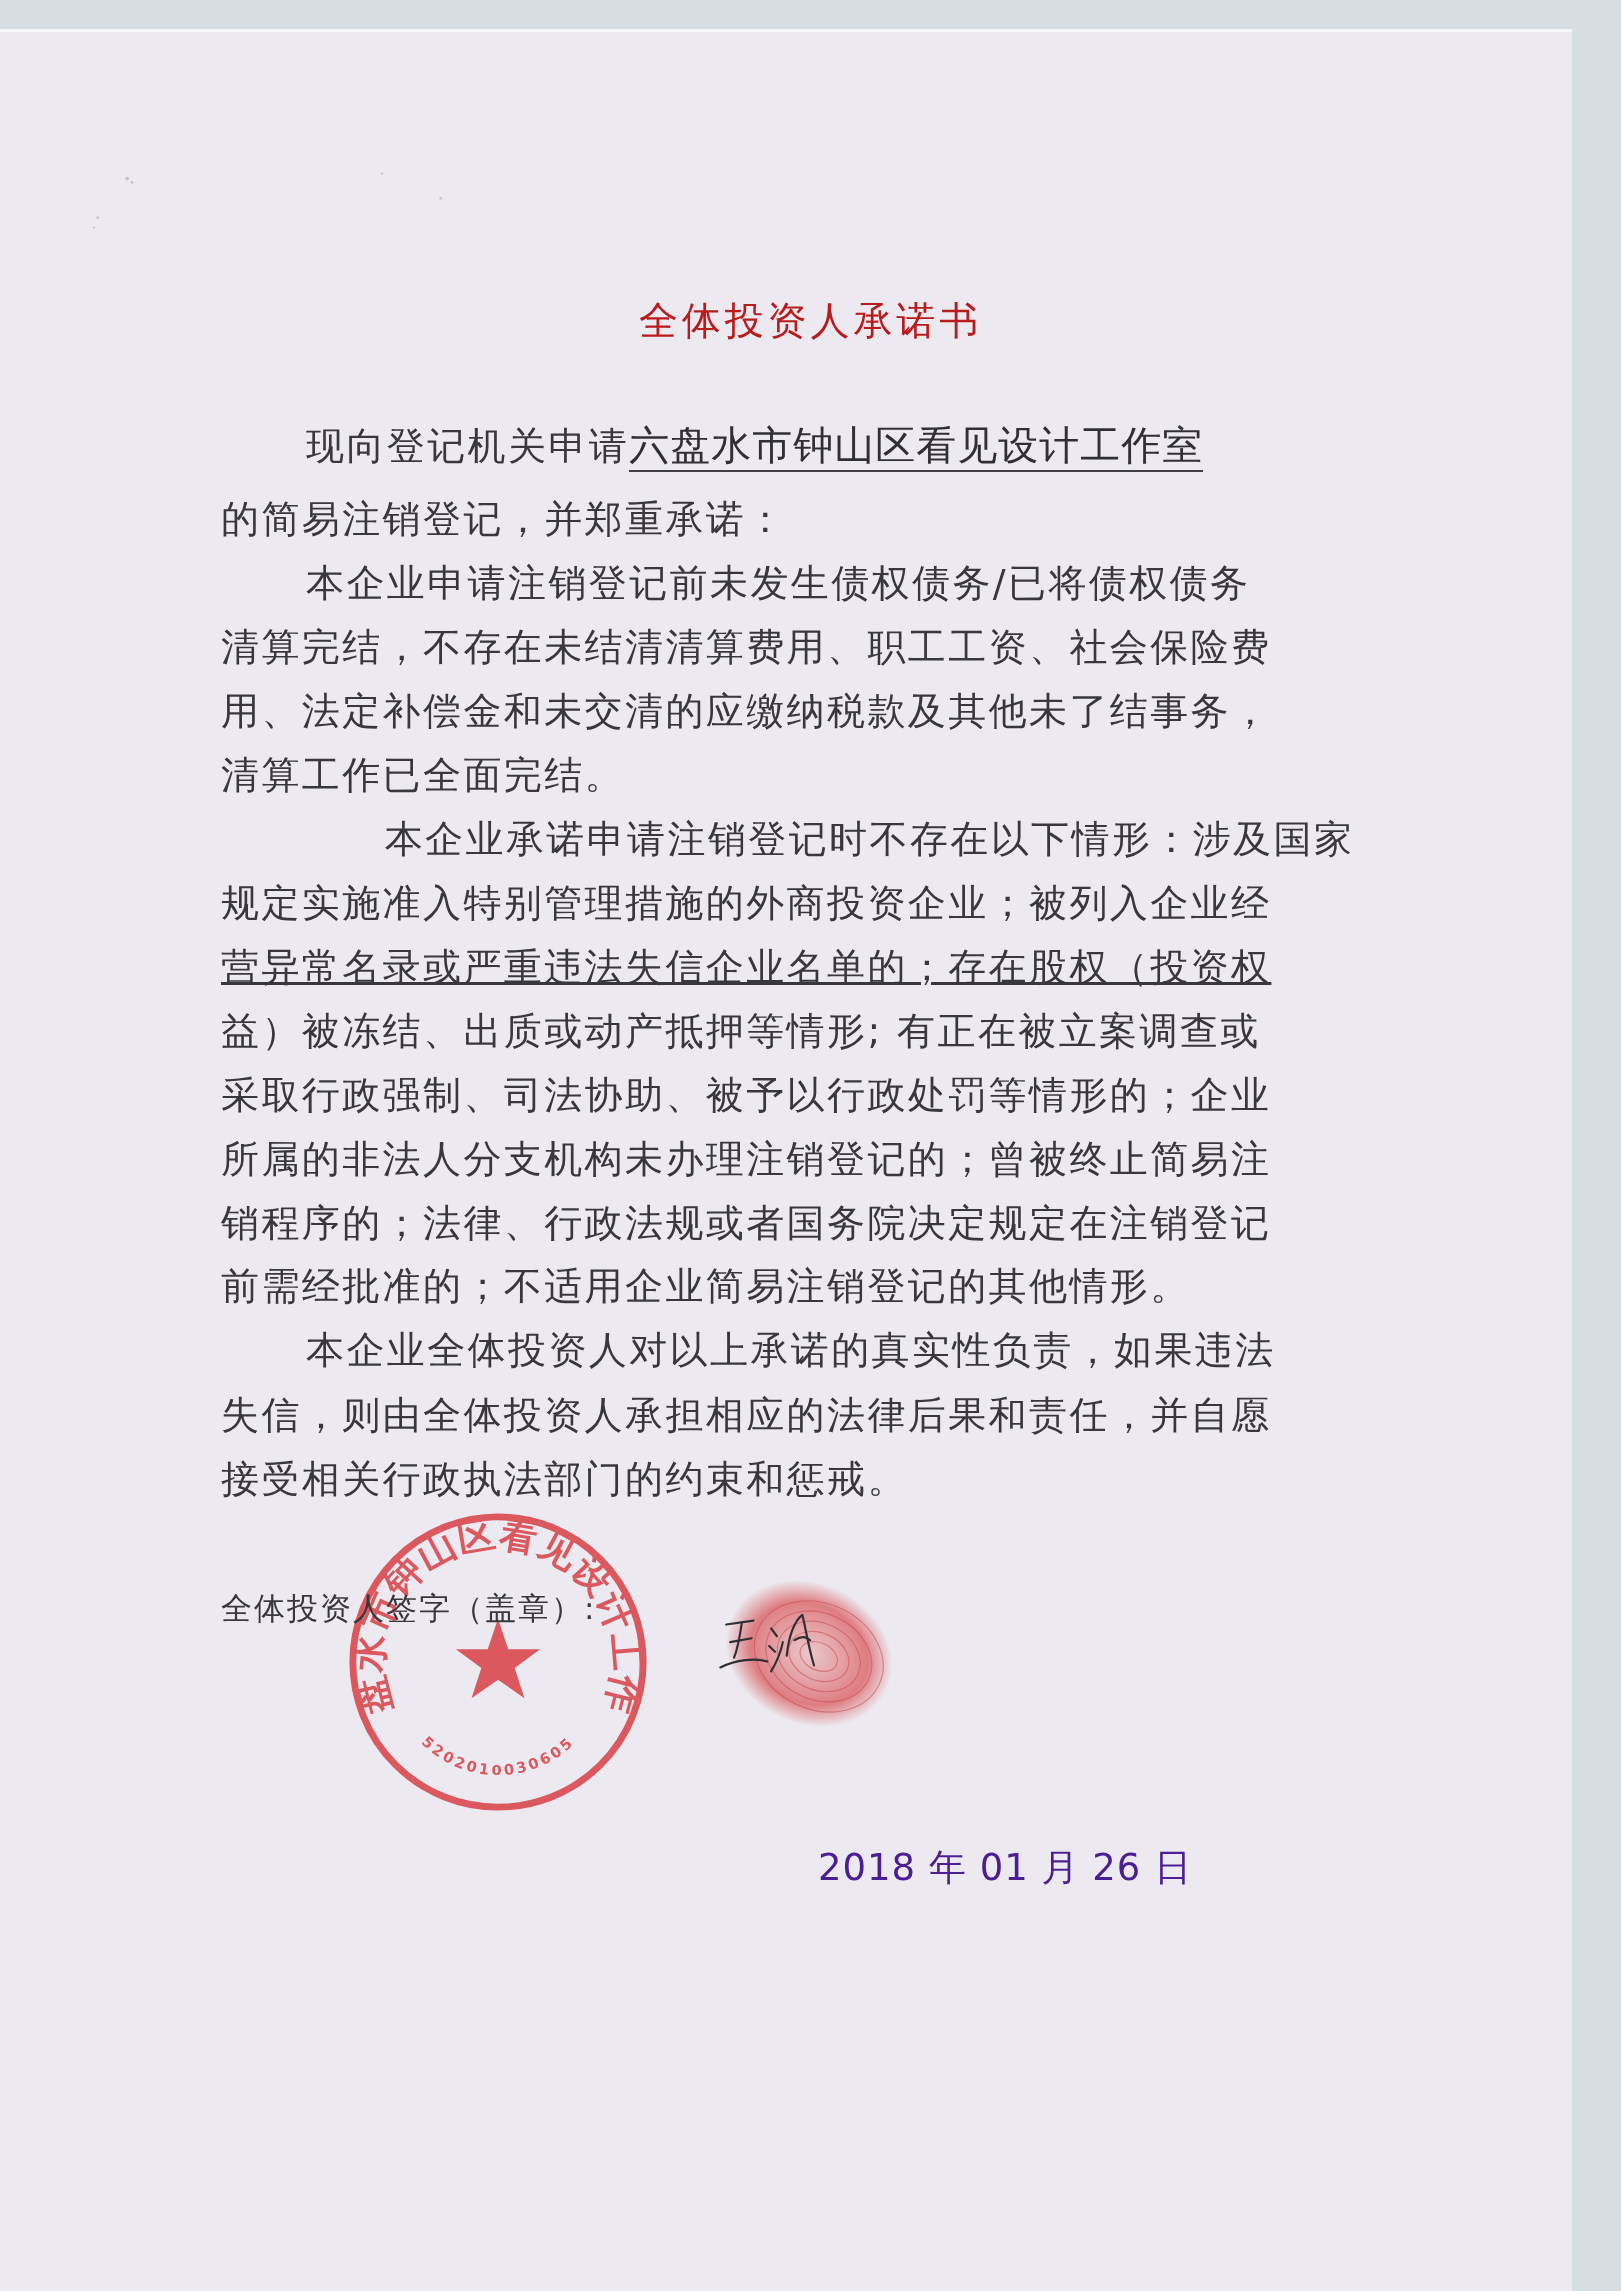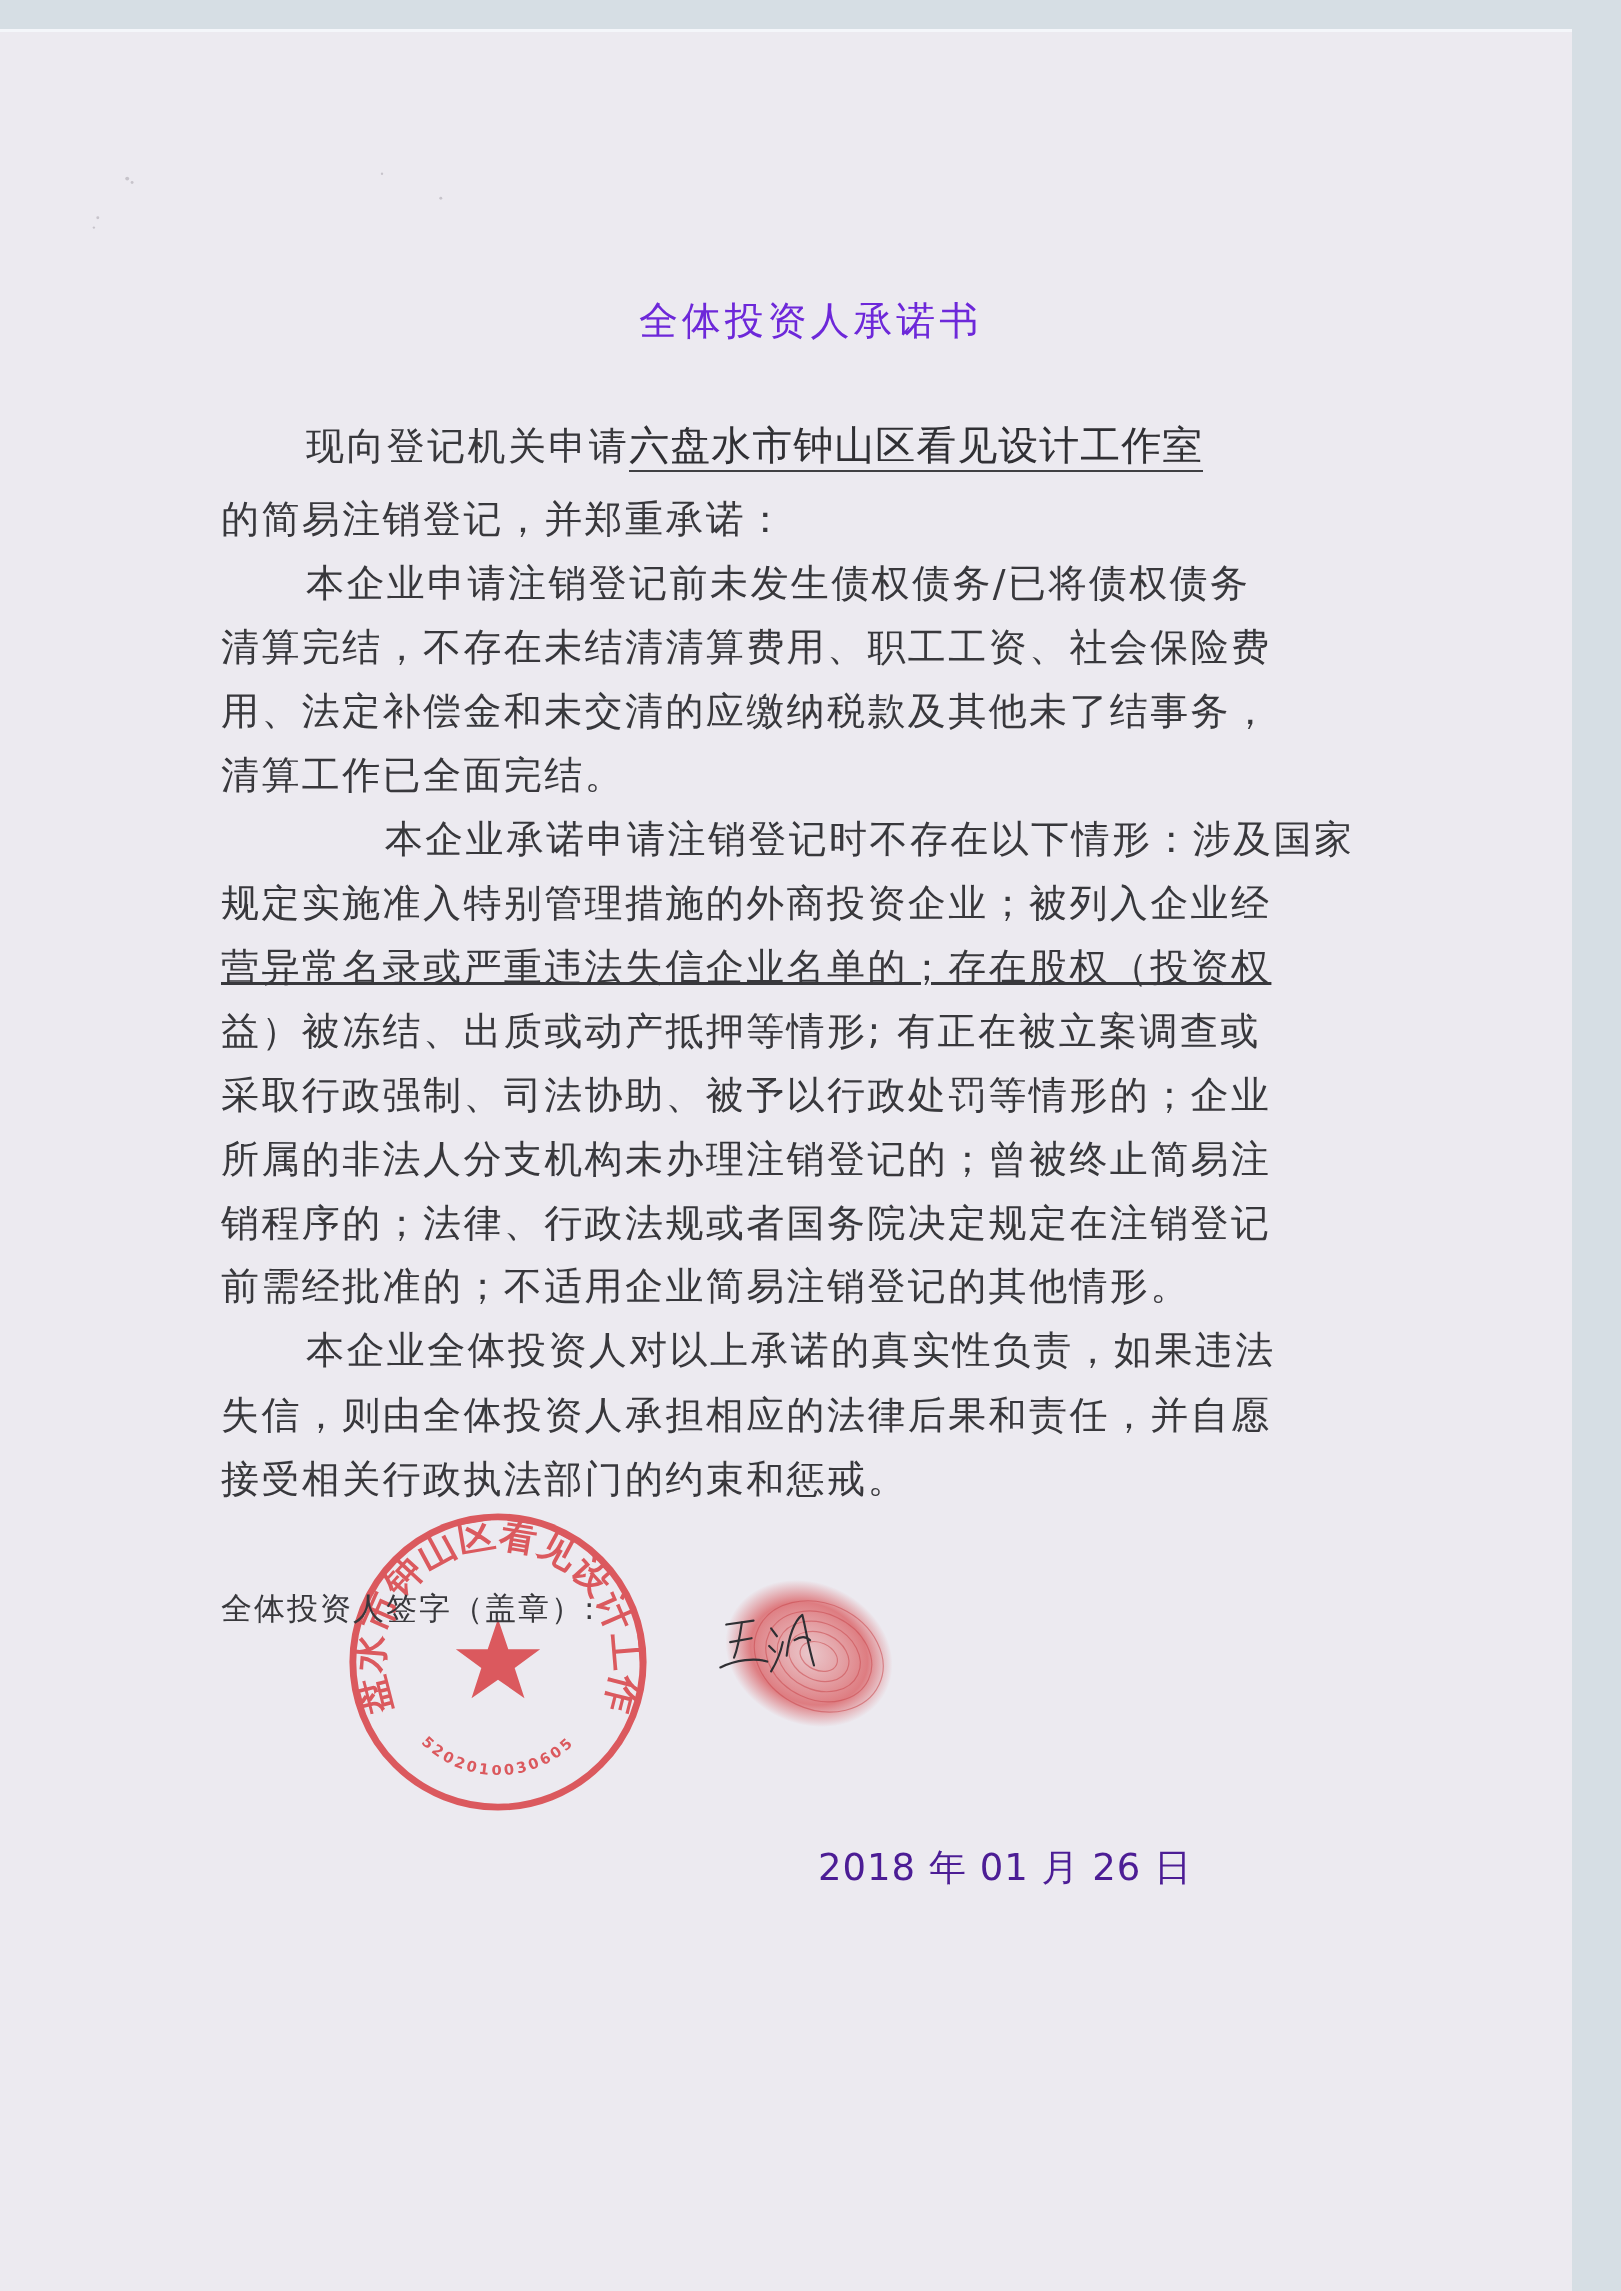--- a/index.html
+++ b/index.html
@@ -11,21 +11,21 @@
   }
   .paper {
     position:absolute; left:0; top:29px; width:1572px; height:2262px;
     background:#eceaf0;
     border-top:3.9px solid #f4f6fa;
     box-sizing:border-box;
   }
   .title {
     position:absolute; left:0; width:1621px; top:294px;
     text-align:center; font-size:39px; letter-spacing:3.9px;
-    color:#6d28d9;
+    color:#b91c1c;
   }
   .line {
     position:absolute; left:221px; width:1127px;
     font-size:38px; line-height:49px; white-space:nowrap;
     letter-spacing:2.4px; color:#38383c;
   }
   .indent { left:306px; }
   .company {
     font-size:40px; letter-spacing:1px; color:#303034;
     border-bottom:2.9px solid #404044; padding-bottom:2px;

